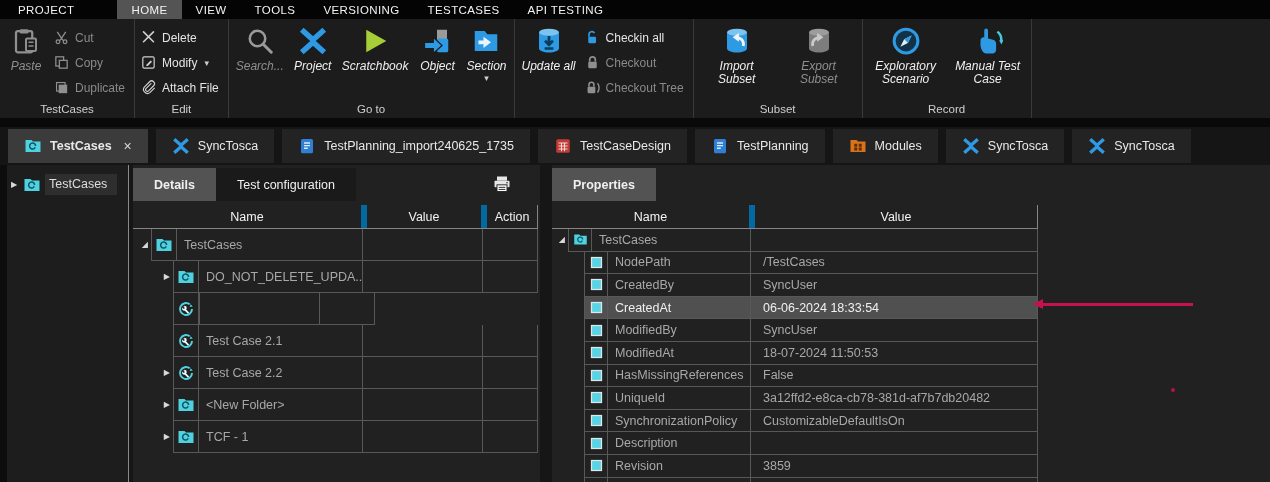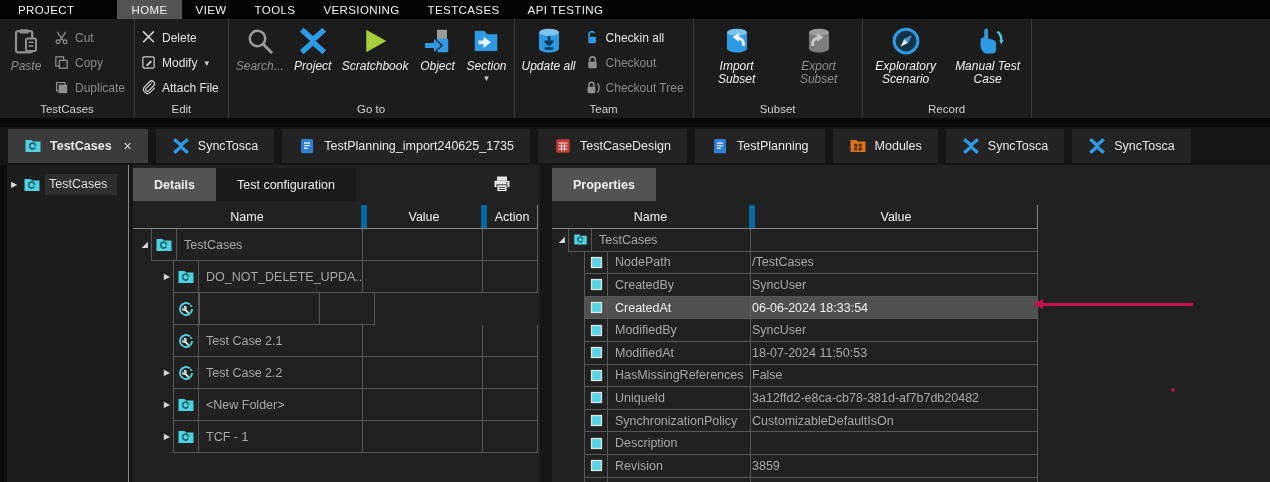--- a/index.html
+++ b/index.html
@@ -65,21 +65,21 @@
   .trow { display:flex; cursor:default; }
   .mrow { height:32px; width:405px; }
   .rrow { height:22.6px; width:486px; }
   .gut { display:flex; align-items:center; justify-content:flex-end; padding-right:3px; flex:0 0 auto; }
   .exp { font-size:8px; color:#d8d8d8; line-height:1; }
   .icel { flex:0 0 26px; border:solid #585858; border-width:0 1px 1px 1px; display:flex; align-items:center; justify-content:center; }
   .rrow .icel { flex:0 0 24px; }
   .icel .ic { width:18px; height:18px; }
   .rrow .icel .ic { width:15px; height:15px; }
   .cname { flex:1; border-bottom:1px solid #585858; display:flex; align-items:center; padding-left:7px; font-size:12.5px; color:#a8a8a8; overflow:hidden; white-space:nowrap; }
-  .cval  { border-bottom:1px solid #585858; border-left:1px solid #585858; display:flex; align-items:center; padding-left:1px; font-size:12.5px; color:#a8a8a8; overflow:hidden; white-space:nowrap; }
+  .cval  { border-bottom:1px solid #585858; border-left:1px solid #585858; display:flex; align-items:center; padding-left:12px; font-size:12.5px; color:#a8a8a8; overflow:hidden; white-space:nowrap; }
   .mrow .cval { flex:0 0 120px; }
   .rrow .cval { flex:0 0 288px; border-right:1px solid #585858; }
   .cact { flex:0 0 56px; border-bottom:1px solid #585858; border-left:1px solid #585858; border-right:1px solid #585858; }
   .trow.sel .icel, .trow.sel .cname, .trow.sel .cval { background:#505050; color:#f0f0f0; }
 
   
   .anno-arrow { position:absolute; left:1042px; top:303px; width:151px; height:3px; background:#c6104f; z-index:50; }
   .anno-arrow::before { content:""; position:absolute; left:-9px; top:-4px; border-top:5.5px solid transparent; border-bottom:5.5px solid transparent; border-right:10px solid #c6104f; }
   .anno-dot { position:absolute; left:1171px; top:388px; width:4px; height:4px; border-radius:50%; background:#b0124e; z-index:50; }
 </style>
@@ -264,21 +264,20 @@
               <svg viewBox="0 0 24 24">
                 <path d="M7 11V8a3.5 3.5 0 017 0v3" fill="none" stroke="#8f8f8f" stroke-width="2.2"></path>
                 <rect x="5" y="11" width="11" height="9" rx="1.5" fill="#8f8f8f"></rect>
                 <path d="M19 6c3 3 3 10 0 13" stroke="#8f8f8f" stroke-width="2" fill="none"></path>
               </svg>
             </span>
             <span>Checkout Tree</span>
           </div>
         </div>
       </div>
-      <div class="group-label">Team</div>
     </div>
     <div class="ribbon-group">
       <div class="group-body">
         <div class="rb-large">
           <span class="ic">
             <svg viewBox="0 0 24 24">
               <path d="M4 5v13c0 1.8 3.6 3.2 8 3.2s8-1.4 8-3.2V5z" fill="#2e9ae4"></path>
               <ellipse cx="12" cy="5" rx="8" ry="2.8" fill="#7cc3f0"></ellipse>
               <path d="M17 16c1-4-2-7-6-7" fill="none" stroke="#eef6fd" stroke-width="2.2"></path>
               <path d="M13.5 5.5L8.5 9l5 3.5z" fill="#eef6fd"></path>

